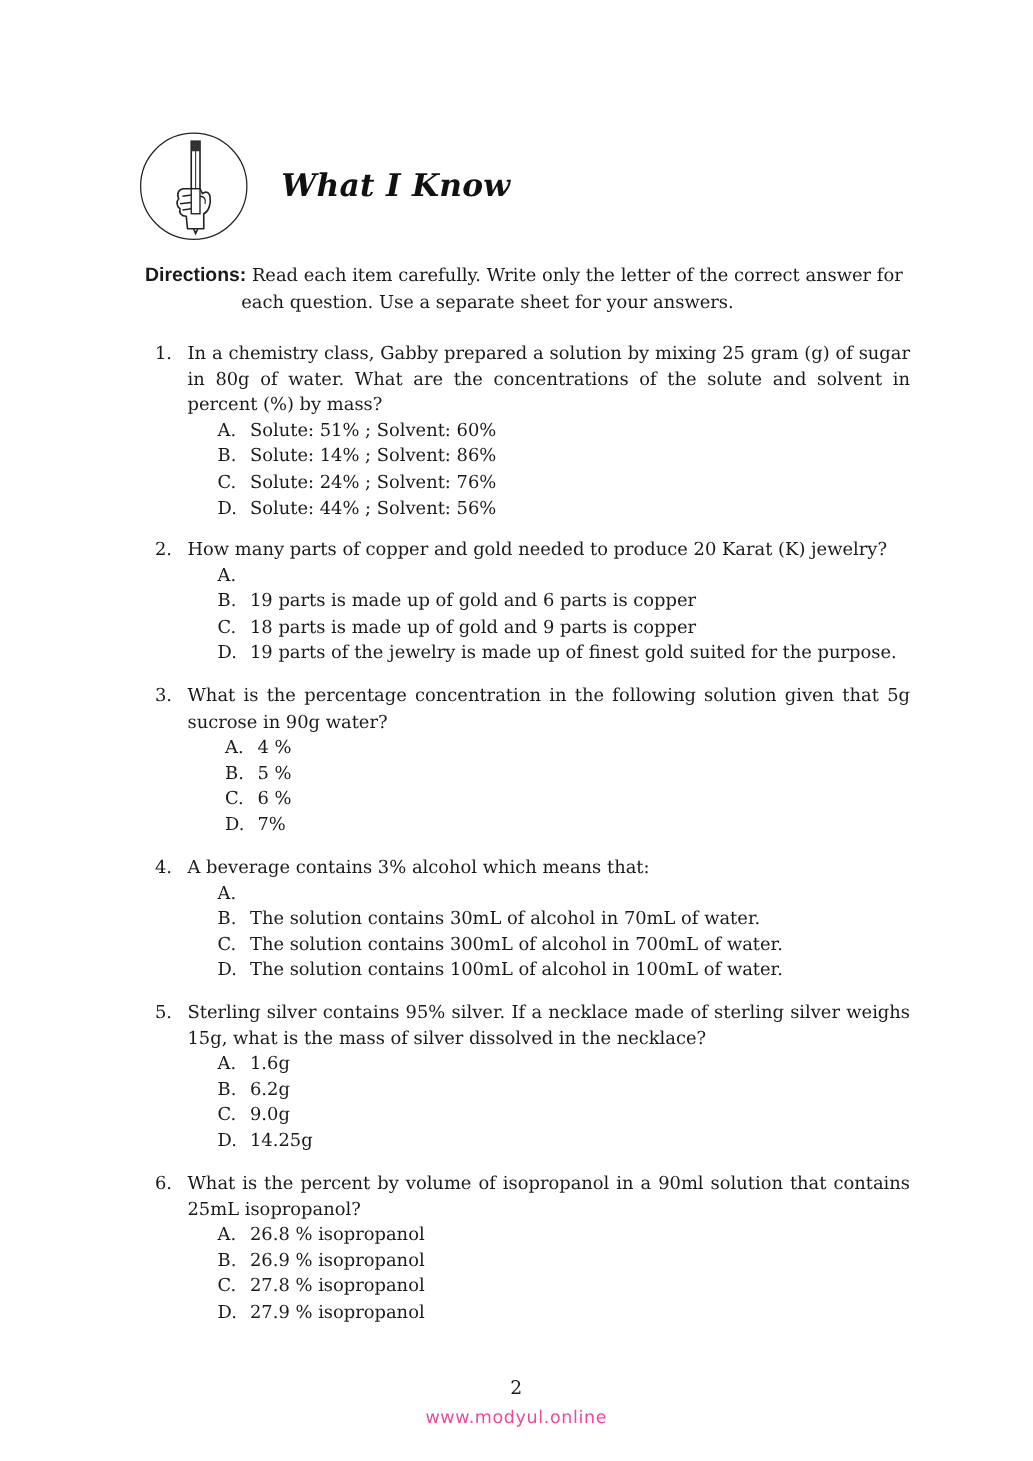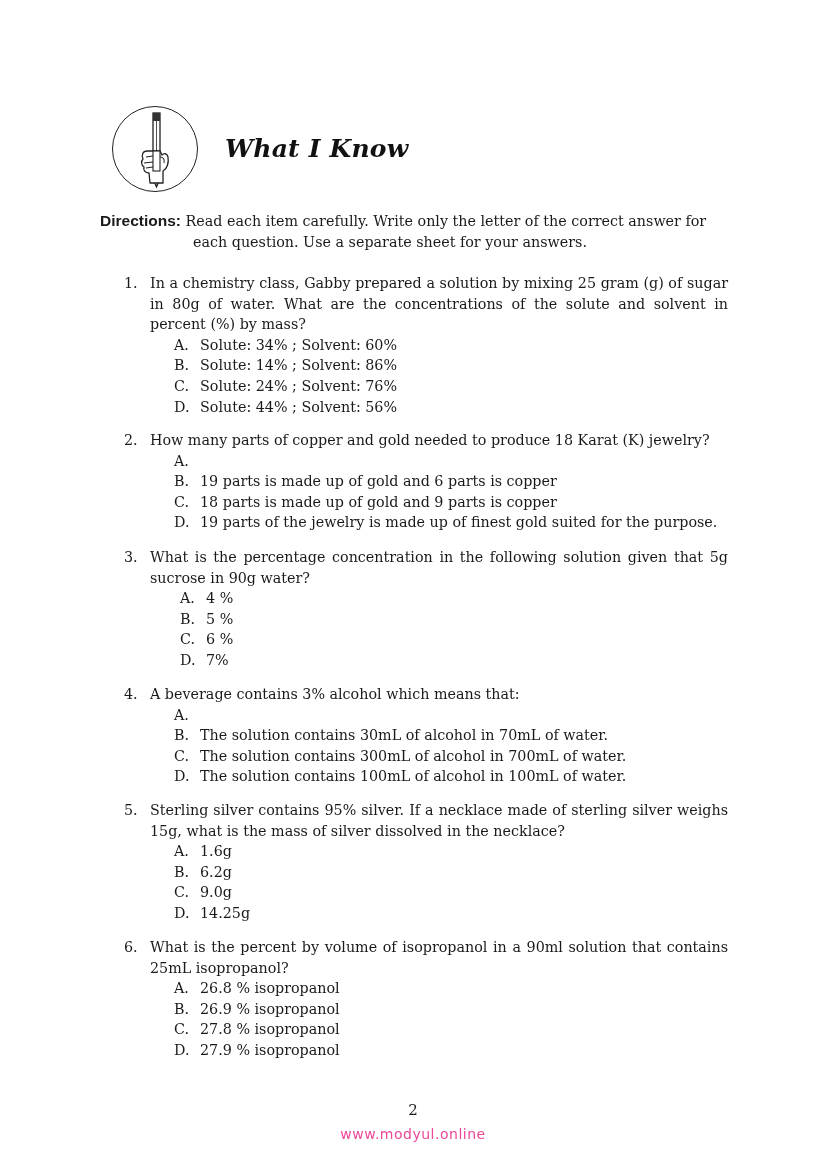--- a/index.html
+++ b/index.html
@@ -20,21 +20,21 @@
       position: absolute; left: 113px; top: 28px; white-space: nowrap;
       font-family: "DejaVu Serif", serif; font-weight: bold; font-style: italic;
       font-size: 25px; color: #111; letter-spacing: 0.2px;
     }
 
     .directions {
       position: absolute; left: 100px; top: 211px; width: 640px;
       font-size: 14.3px; line-height: 20.5px;
     }
     .directions .label { font-family: "Liberation Sans", sans-serif; font-weight: bold; font-size: 15.5px; }
-    .directions .line1 { white-space: nowrap; }
+    .directions .line1 { white-space: nowrap; margin-left: 16px; }
     .directions .line2 { padding-left: 93px; white-space: nowrap; }
 
     .question { position: absolute; left: 124px; width: 604px; font-size: 14.3px; line-height: 20.6px; }
     .q-row { display: flex; }
     .q-num { width: 26px; flex: none; }
     .q-text { flex: 1; text-align: justify; text-align-last: left; }
     .options { margin-top: 0; }
     .opt { display: flex; padding-left: 50px; white-space: nowrap; }
     .opt.wide { padding-left: 56px; }
     .opt-letter { width: 26px; flex: none; }
@@ -82,41 +82,41 @@
   </div>
 
   <div class="question" style="top:273px">
     <div class="q-row">
       <span class="q-num">1.</span>
       <span class="q-text">In a chemistry class, Gabby prepared a solution by mixing 25 gram (g) of sugar in 80g of water. What are the concentrations of the solute and solvent in percent (%) by mass?</span>
     </div>
     <div class="options">
       <div class="opt">
           <span class="opt-letter">A.</span>
-          <span class="opt-text">Solute: 34% ; Solvent: 60%</span>
+          <span class="opt-text">Solute: 51% ; Solvent: 60%</span>
         </div>
       <div class="opt">
           <span class="opt-letter">B.</span>
           <span class="opt-text">Solute: 14% ; Solvent: 86%</span>
         </div>
       <div class="opt">
           <span class="opt-letter">C.</span>
           <span class="opt-text">Solute: 24% ; Solvent: 76%</span>
         </div>
       <div class="opt">
           <span class="opt-letter">D.</span>
           <span class="opt-text">Solute: 44% ; Solvent: 56%</span>
         </div>
     </div>
   </div>
 
   <div class="question" style="top:430px">
     <div class="q-row">
       <span class="q-num">2.</span>
-      <span class="q-text" style="white-space:nowrap">How many parts of copper and gold needed to produce 18 Karat (K) jewelry?</span>
+      <span class="q-text" style="white-space:nowrap">How many parts of copper and gold needed to produce 20 Karat (K) jewelry?</span>
     </div>
     <div class="options">
       <div class="opt">
           <span class="opt-letter">A.</span>
         </div>
       <div class="opt">
           <span class="opt-letter">B.</span>
           <span class="opt-text">19 parts is made up of gold and 6 parts is copper</span>
         </div>
       <div class="opt">

